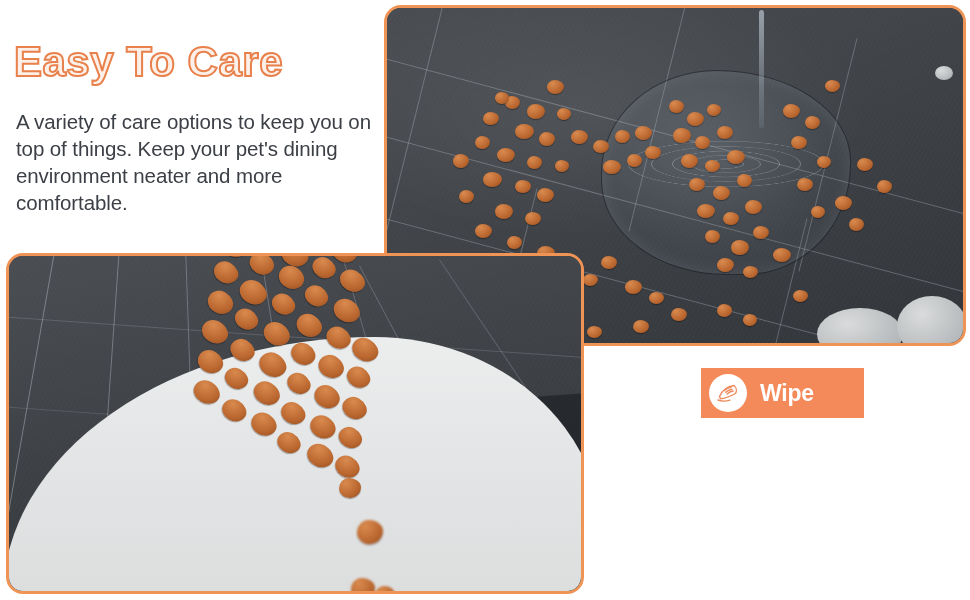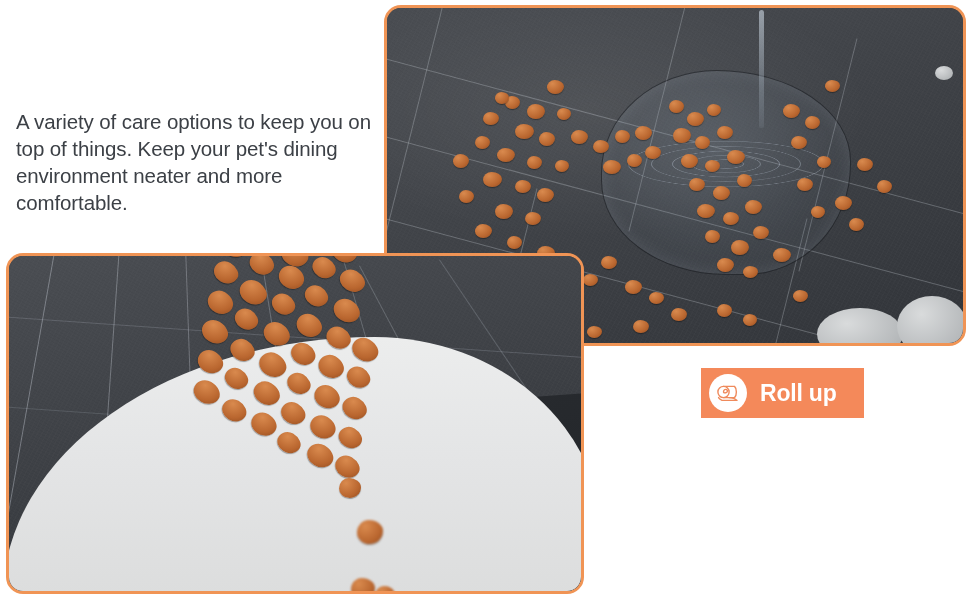--- a/index.html
+++ b/index.html
@@ -120,20 +120,21 @@
   .care-label {
     margin-left:13px; color:#ffffff;
     font-size:23px; font-weight:600; letter-spacing:-0.2px;
   }
 </style>
 </head>
 <body>
 
 <div id="stage">
 
+  <h1 id="headline">Easy To Care</h1>
   <p id="body-copy">A variety of care options to keep you on top of things. Keep your pet's dining environment neater and more comfortable.</p>
 
   <div class="photo" id="photo-top">
     <div class="mat"></div>
     <div class="seams">
       <div class="seam" style="left:-40px; top:40px;  width:700px; transform:rotate(15deg);"></div>
       <div class="seam" style="left:-40px; top:118px; width:700px; transform:rotate(15deg);"></div>
       <div class="seam" style="left:-40px; top:200px; width:700px; transform:rotate(15deg);"></div>
       <div class="seam" style="left:-40px; top:278px; width:700px; transform:rotate(15deg);"></div>
       <div class="seam" style="left:60px;  top:-20px; width:300px; transform:rotate(104deg);"></div>
@@ -305,28 +306,29 @@
     <div>
       <div class="kib" style="left:330px;top:222px;width:22px;height:20px;filter:blur(.6px);"></div>
       <div class="kib" style="left:348px;top:264px;width:26px;height:24px;filter:blur(.8px);"></div>
       <div class="kib" style="left:342px;top:322px;width:24px;height:22px;filter:blur(1.1px);"></div>
       <div class="kib" style="left:366px;top:330px;width:20px;height:18px;filter:blur(1.1px);"></div>
     </div>
   </div>
 
   <div id="care-list">
 
-
-
     <div class="care-btn">
       <span class="care-icon">
         <svg width="28" height="28" viewBox="0 0 28 28" fill="none" stroke="#ef8a5c" stroke-width="1.4" stroke-linecap="round" stroke-linejoin="round">
-          <ellipse cx="9.5" cy="13" rx="5.6" ry="5.6"></ellipse>
-          <path d="M9.5 13 C9.5 11, 11 9.8, 12.6 10.6 C14 11.3, 13.6 13.4, 11.8 13.8 C10.4 14.1, 9.5 13.6, 9.5 13 Z"></path>
-          <path d="M9.5 7.4 L20.5 7.4 C23 9.6, 23 16.4, 20.5 18.6 L9.5 18.6"></path>
-          <path d="M15 18.6 C18.5 18.6, 21.5 19.8, 23 21.4 L8 21.4 C6 20.4, 5 19.5, 4.6 18.6"></path>
+          <path d="M5.5 17.5 C8 12, 13 7.5, 20 6.5 C22.5 8.5, 23 12, 21.5 14.5 C17 17, 11 19.5, 6.5 19.8 Z"></path>
+          <path d="M10.5 11.5 C12 10, 14.5 8.8, 17 8.4"></path>
+          <path d="M11.8 13.2 C13.3 11.7, 15.6 10.6, 18 10.2"></path>
+          <path d="M13.1 14.9 C14.6 13.4, 16.8 12.4, 19.1 12"></path>
+          <path d="M4 21 C7 22.2, 12 22.3, 16 21.2"></path>
         </svg>
       </span>
-      <span class="care-label">Roll up</span>
-    </div>
+      <span class="care-label">Wipe</span>
+    </div>
+
+
 
   </div>
 </div>
 
 </body></html>

